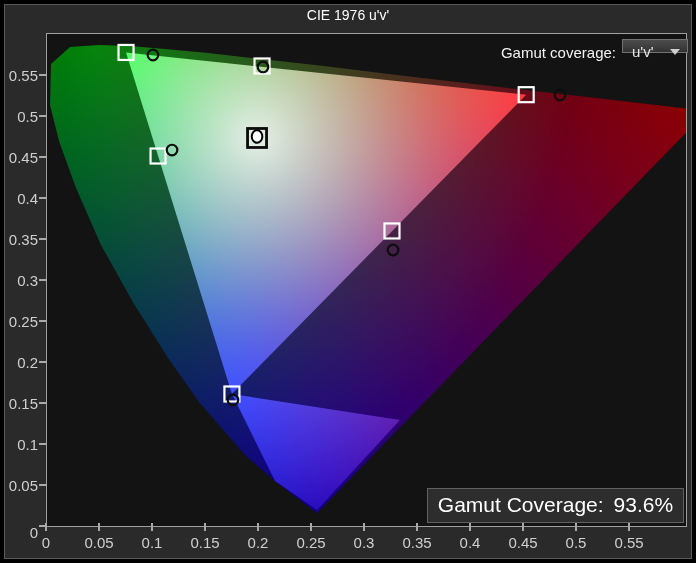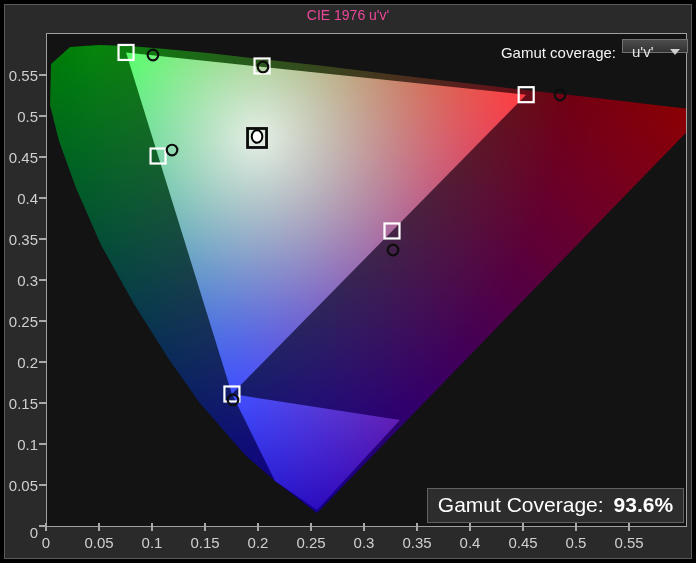--- a/index.html
+++ b/index.html
@@ -1,20 +1,20 @@
 <!DOCTYPE html>
 <html><head>
 <meta charset="utf-8">
 <style>
   html,body{margin:0;padding:0;}
   body{width:696px;height:563px;background:#000;position:relative;overflow:hidden;
        font-family:"Liberation Sans",sans-serif;}
   .frame{position:absolute;inset:4px;background:#2a2a2a;border:1px solid #5a5a5a;}
   .chart-title{position:absolute;left:0;top:7px;width:696px;text-align:center;
-       color:#ec4899;font-size:14px;}
+       color:#ffffff;font-size:14px;}
   .plot{position:absolute;left:46px;top:33px;width:639px;height:492px;
        border:1px solid #9f9f9f;background:#131313;}
   .plot svg{position:absolute;left:0;top:0;display:block;}
   .xtick{position:absolute;width:2px;height:8px;background:#a9a9a9;top:523px;}
   .ytick{position:absolute;width:8px;height:2px;background:#a9a9a9;left:39px;}
   .xtick-label{position:absolute;top:534px;width:48px;text-align:center;
        color:#cfcfcf;font-size:15px;}
   .ytick-label{position:absolute;left:0;width:38px;text-align:right;
        color:#cfcfcf;font-size:15px;}
   .gc-label{position:absolute;left:436px;width:180px;top:44px;text-align:right;
@@ -22,21 +22,21 @@
   .dropdown{position:absolute;left:622px;top:39px;width:66px;height:14px;
        background:linear-gradient(#4d4d4d,#323232);border:1px solid #737373;
        box-sizing:border-box;color:#e6e6e6;font-size:15px;line-height:23px;
        padding-left:9px;cursor:default;}
   .dropdown .arrow{position:absolute;right:7px;top:9px;width:0;height:0;
        border-left:5px solid transparent;border-right:5px solid transparent;
        border-top:6px solid #cfcfcf;}
   .badge{position:absolute;left:427px;top:488px;width:257px;height:35px;
        background:#2d2d2d;border:1px solid #616161;box-sizing:border-box;
        color:#fff;font-size:21px;line-height:32px;text-align:center;}
-  .badge .val{margin-left:10px;font-weight:bold;}
+  .badge .val{margin-left:10px;}
 </style>
 </head>
 <body>
 
 <div class="frame"></div>
 
 <div class="chart-title">CIE 1976 u'v'</div>
 
 <div class="plot">
   <svg width="639" height="492" viewBox="47 34 639 492">

